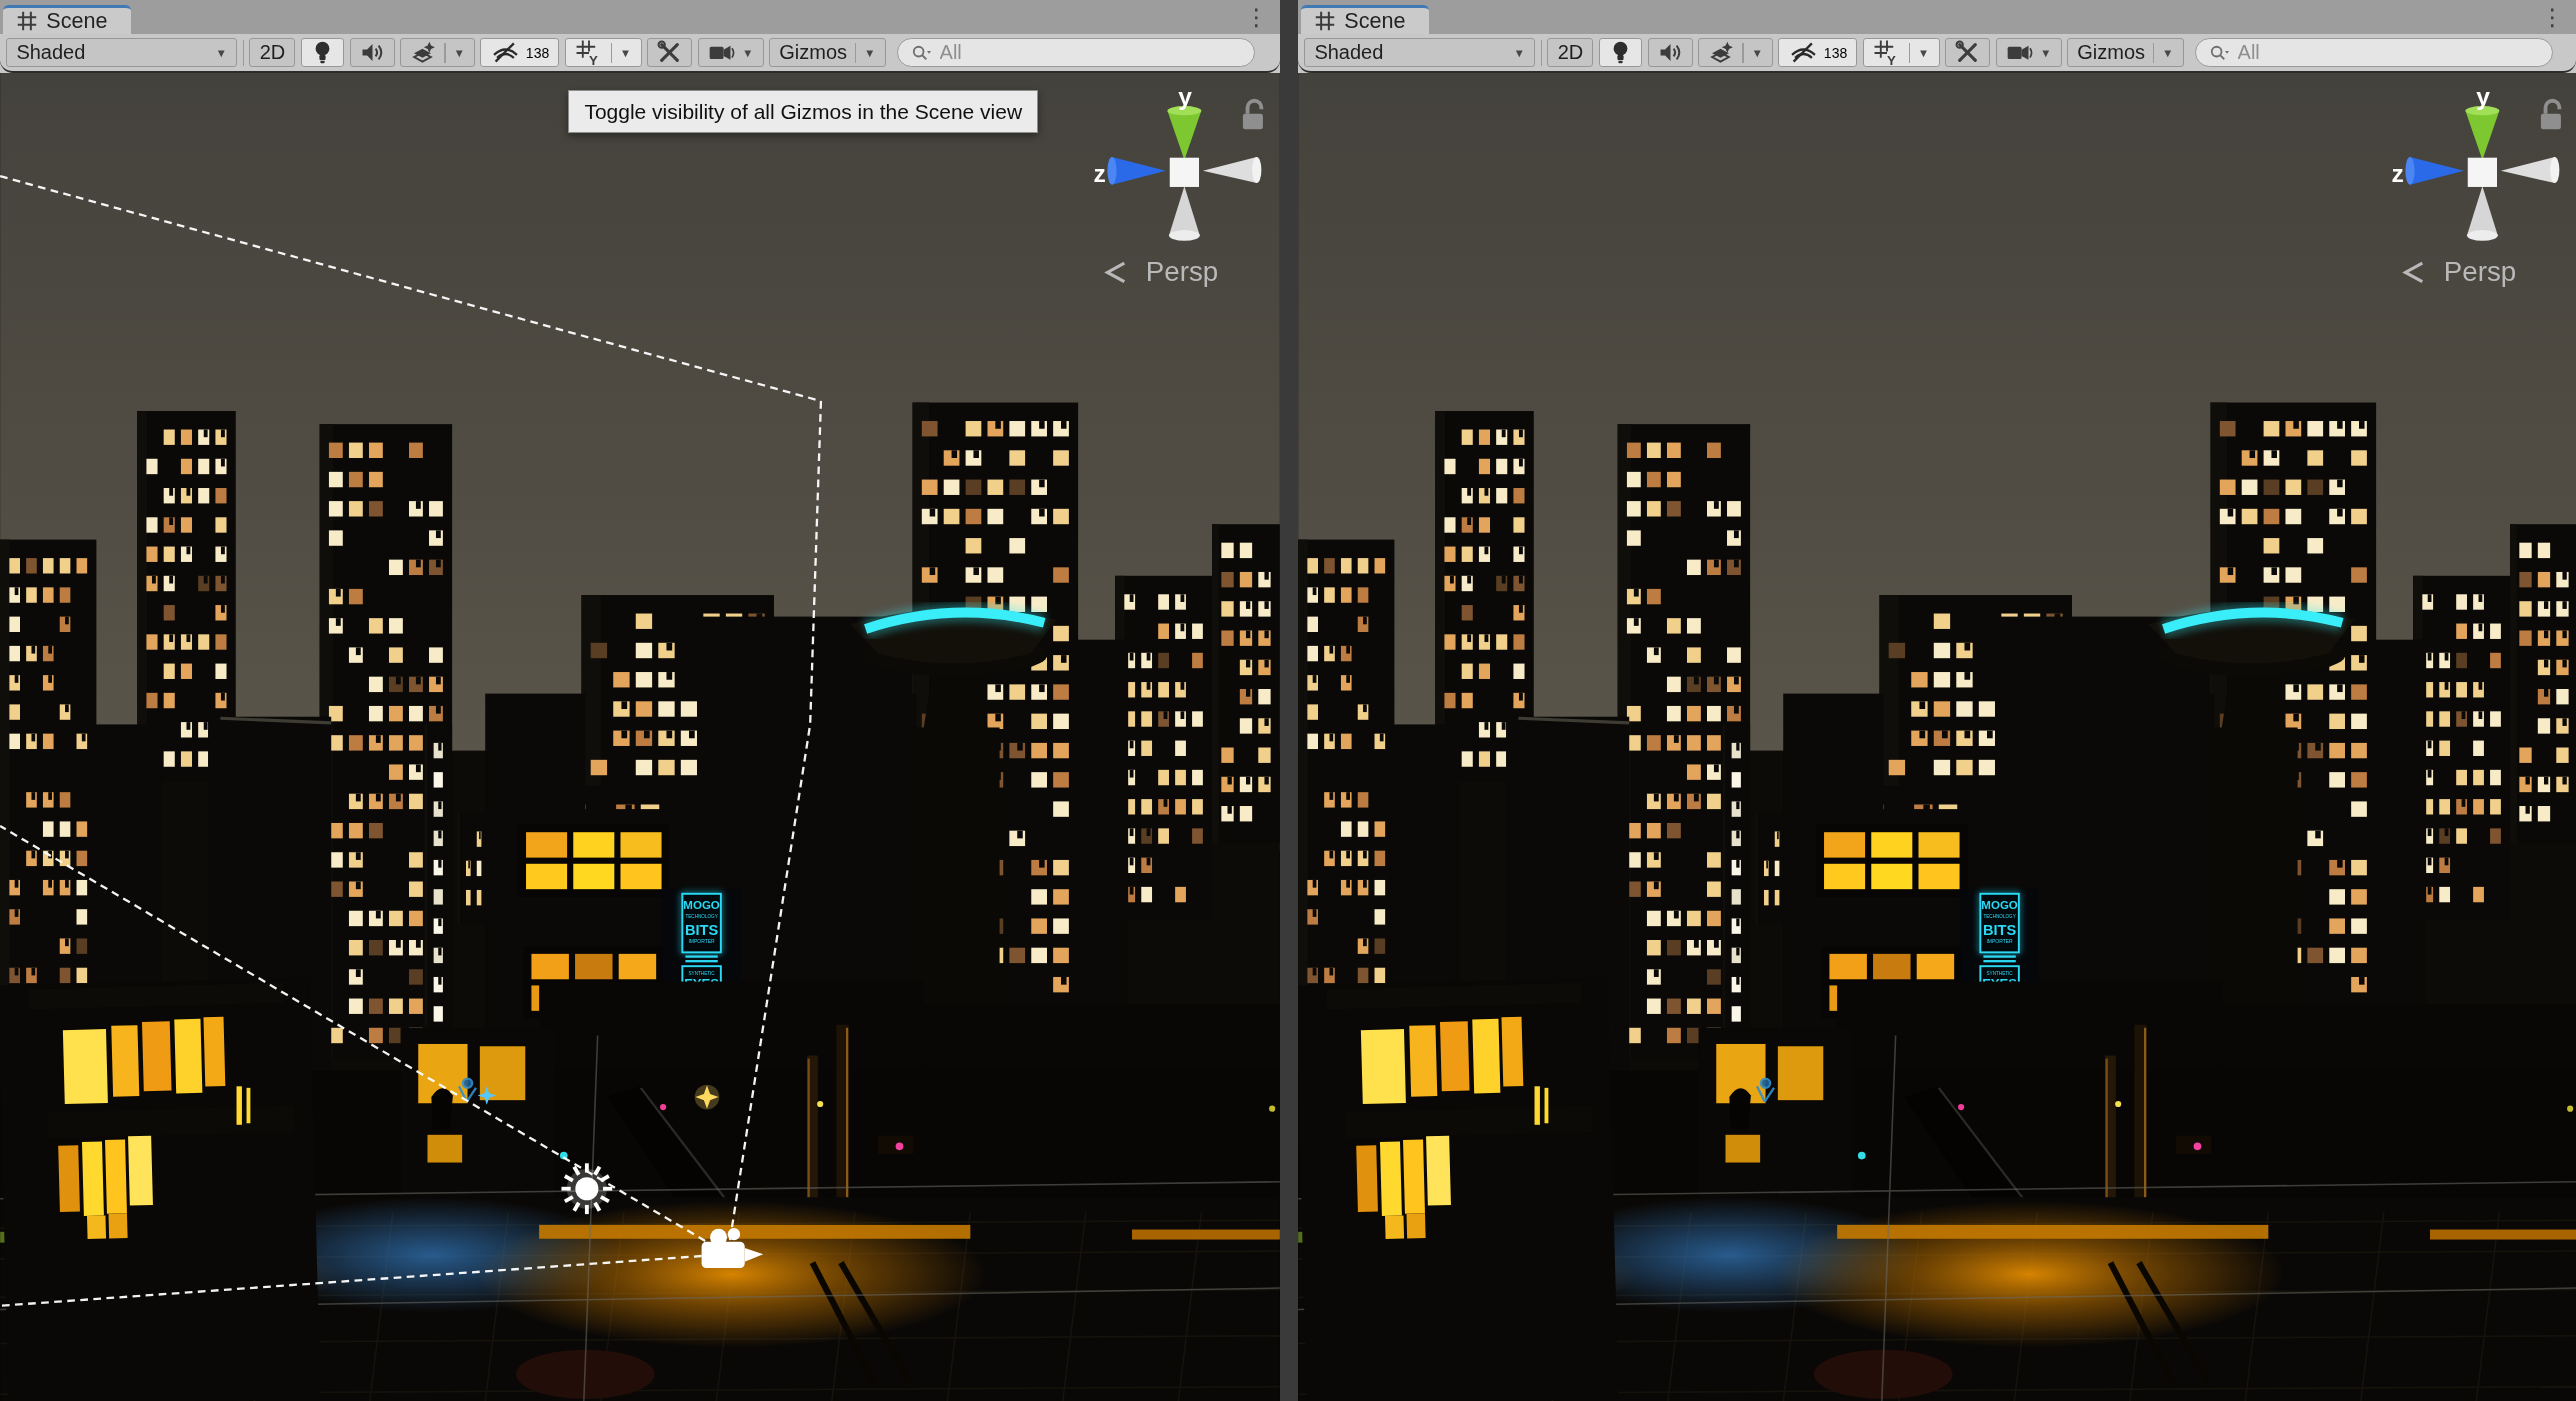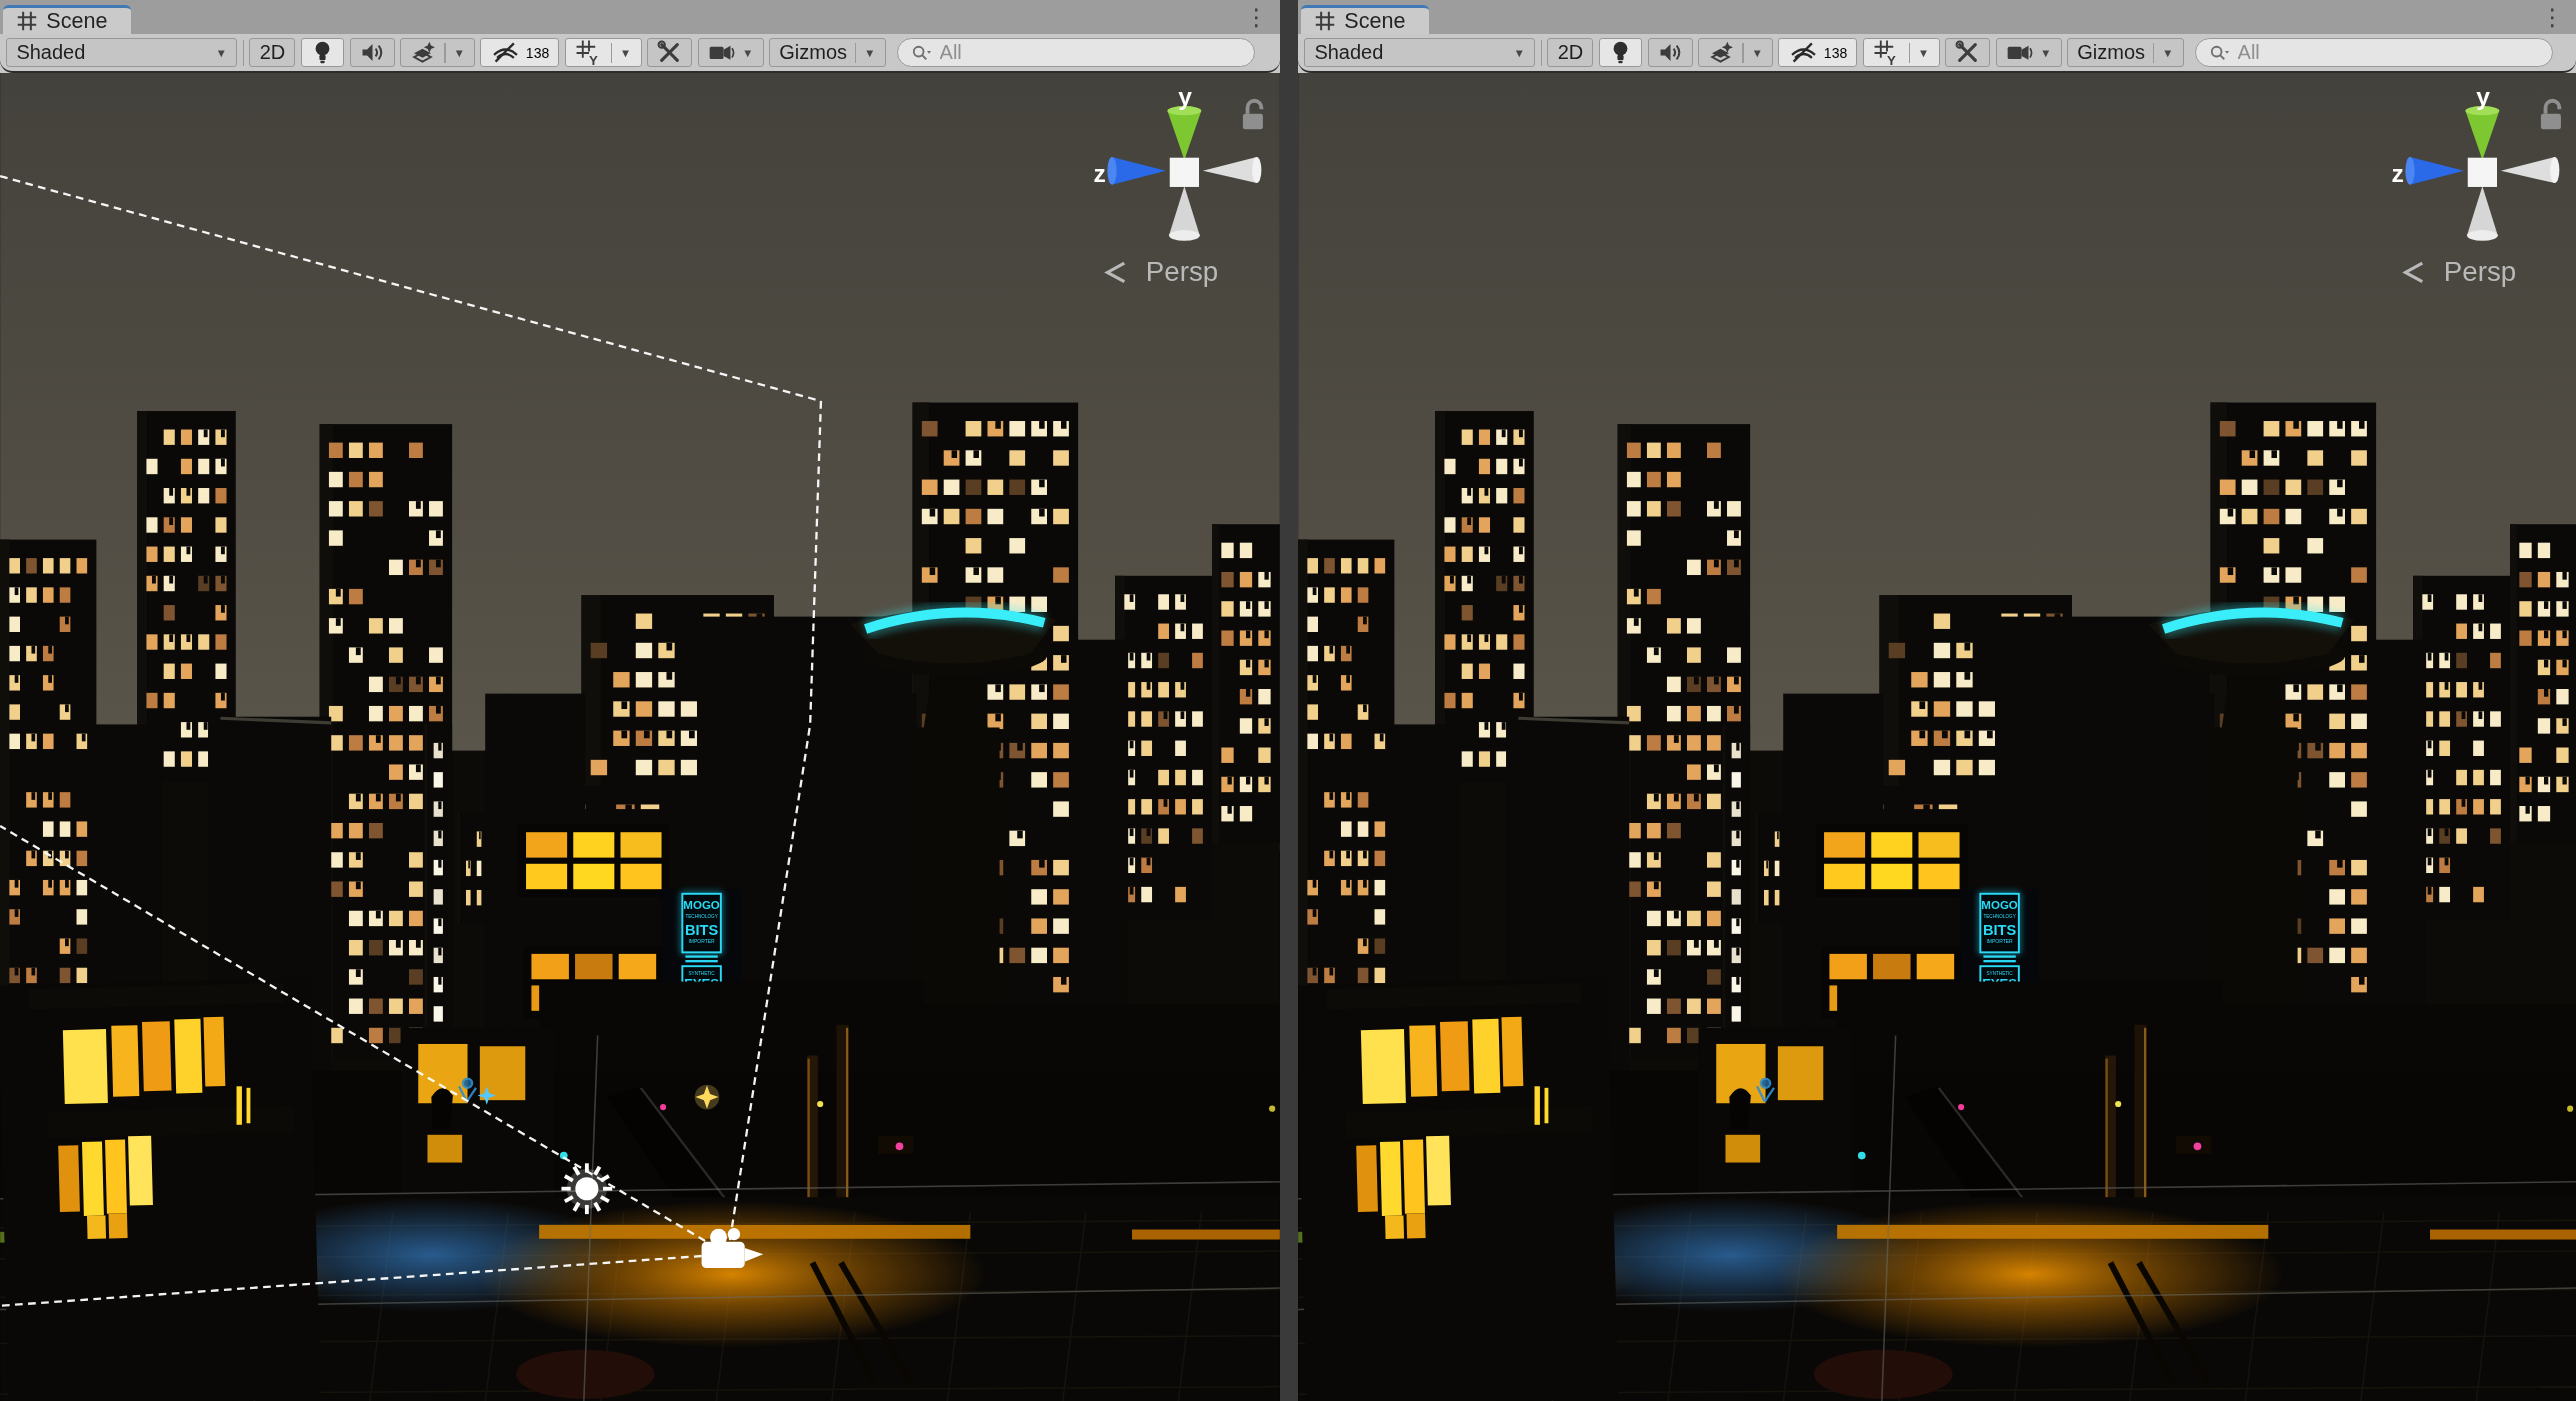--- a/index.html
+++ b/index.html
@@ -906,20 +906,21 @@
               <text x="1420" y="141">z</text>
             </g>
             <g>
               <rect x="1614" y="53" width="26" height="20" rx="3" fill="#8f8f8f"></rect>
               <path d="M1620 53 v-8 a9 9 0 0 1 18 0 v2" fill="none" stroke="#8f8f8f" stroke-width="5"></path>
             </g>
             <path d="M1460 247 l-22 12 22 12" fill="none" stroke="#b9b9b9" stroke-width="4"></path>
             <text x="1488" y="270" font-family="Liberation Sans, sans-serif" font-size="36" fill="#b9b9b9">Persp</text>
           </g>
         </svg>
+      <div class="tooltip">Toggle visibility of all Gizmos in the Scene view</div>
     </div>
   </div>
 
   <div class="divider"></div>
 
   <div class="panel p-right">
     <div class="tabbar">
       <div class="tab">
         <svg class="icon" width="20" height="20" viewBox="0 0 26 26">
             <g stroke="#3c3c3c" stroke-width="2.6" fill="none">

